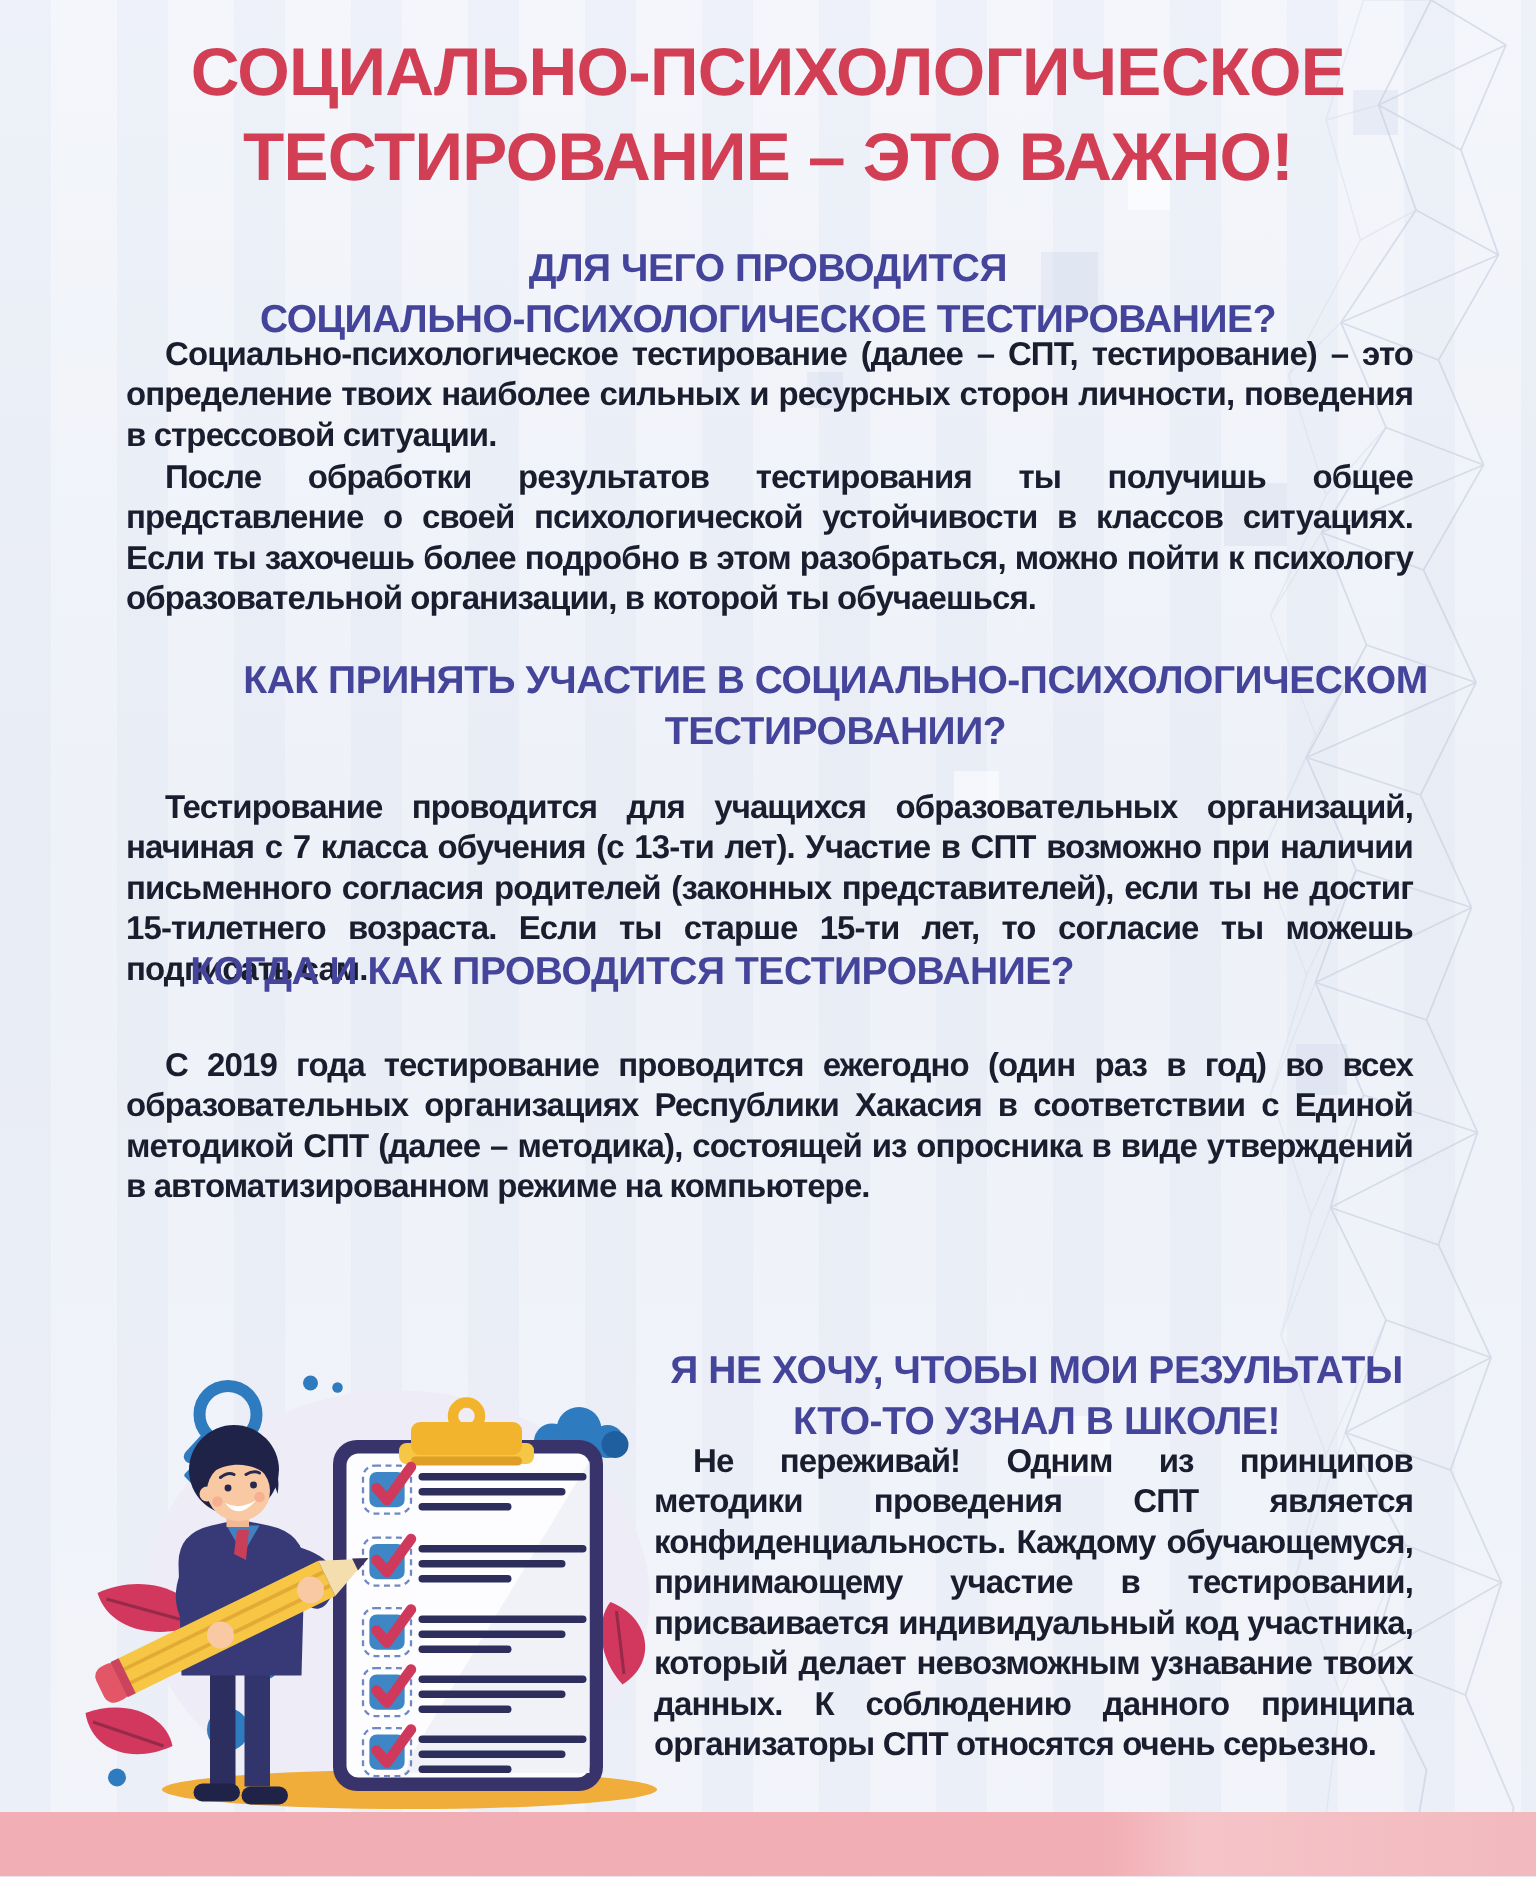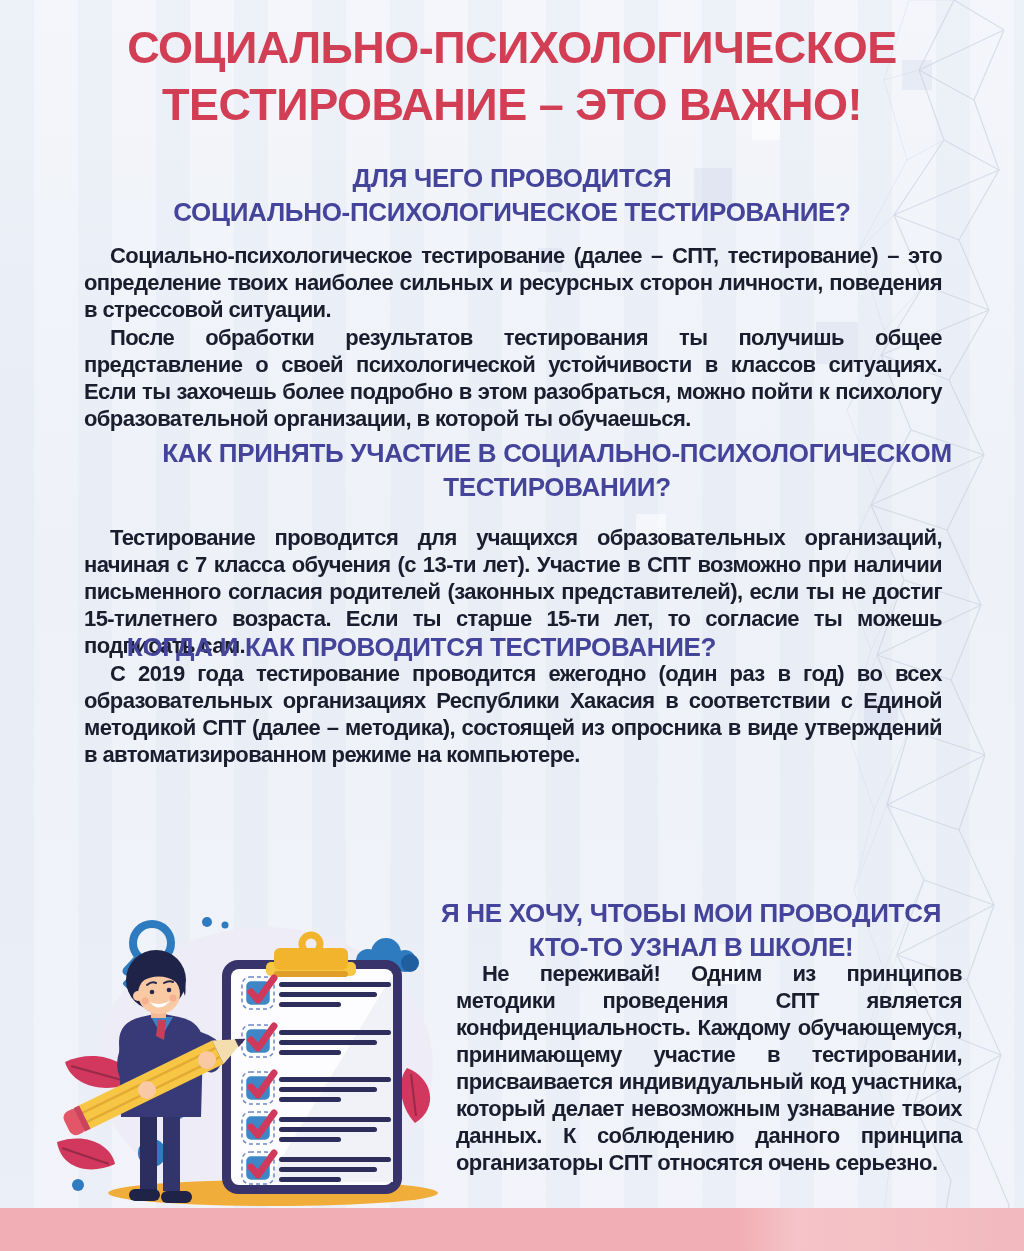--- a/index.html
+++ b/index.html
@@ -18,22 +18,22 @@
         white-space:pre-line;}
   .sec-h{position:absolute;text-align:center;font-weight:bold;font-size:26px;
         line-height:1.3;letter-spacing:-0.3px;white-space:pre-line;}
   .h1{top:162px;left:0;width:1024px;}
   .h2{top:437px;left:0;width:1024px;margin-left:45px;}
   .h3{top:631px;left:0;width:843px;}
   .h4{top:897px;left:408px;width:566px;}
   .para{font-weight:bold;font-size:22px;line-height:27px;letter-spacing:-0.6px;
         text-align:justify;text-indent:26px;margin:0 0 1px 0;}
   .col-main{position:absolute;left:84px;width:858px;}
-  .pcol1{top:222px;margin-top:20px;} .pcol2{top:524px;} .pcol3{top:660px;}
-  .col-right{position:absolute;left:456px;top:960px;width:506px;}
+  .pcol1{top:222px;} .pcol2{top:524px;} .pcol3{top:696px;}
+  .col-right{position:absolute;left:436px;top:960px;width:506px;}
   .footer-bar{position:absolute;left:0;top:1208px;width:1024px;height:43px;}
   .illu{position:absolute;left:55px;top:910px;width:400px;height:302px;}
 </style>
 </head>
 <body>
 
 <div class="page">
 
   <div class="stripes"></div>
 
@@ -73,21 +73,21 @@
 ТЕСТИРОВАНИИ?</div>
   <div class="col-main pcol2">
     <p class="para" style="color:#1a1d2e;">Тестирование проводится для учащихся образовательных организаций, начиная с 7 класса обучения (с 13-ти лет). Участие в СПТ возможно при наличии письменного согласия родителей (законных представителей), если ты не достиг 15-тилетнего возраста. Если ты старше 15-ти лет, то согласие ты можешь подписать сам.</p>
   </div>
 
   <div class="sec-h h3" style="color:#44449a;">КОГДА И КАК ПРОВОДИТСЯ ТЕСТИРОВАНИЕ?</div>
   <div class="col-main pcol3">
     <p class="para" style="color:#1a1d2e;">С 2019 года тестирование проводится ежегодно (один раз в год) во всех образовательных организациях Республики Хакасия в соответствии с Единой методикой СПТ (далее – методика), состоящей из опросника в виде утверждений в автоматизированном режиме на компьютере.</p>
   </div>
 
-  <div class="sec-h h4" style="color:#44449a;">Я НЕ ХОЧУ, ЧТОБЫ МОИ ПРОВОДИТСЯ
+  <div class="sec-h h4" style="color:#44449a;">Я НЕ ХОЧУ, ЧТОБЫ МОИ РЕЗУЛЬТАТЫ
 КТО-ТО УЗНАЛ В ШКОЛЕ!</div>
   <div class="col-right">
     <p class="para" style="color:#1a1d2e;">Не переживай! Одним из принципов методики проведения СПТ является конфиденциальность. Каждому обучающемуся, принимающему участие в тестировании, присваивается индивидуальный код участника, который делает невозможным узнавание твоих данных. К соблюдению данного принципа организаторы СПТ относятся очень серьезно.</p>
   </div>
 
   <svg class="illu" viewBox="0 0 400 302">
 
     <ellipse cx="210" cy="155" rx="168" ry="138" fill="#edecf7"></ellipse>
 
     <g>

